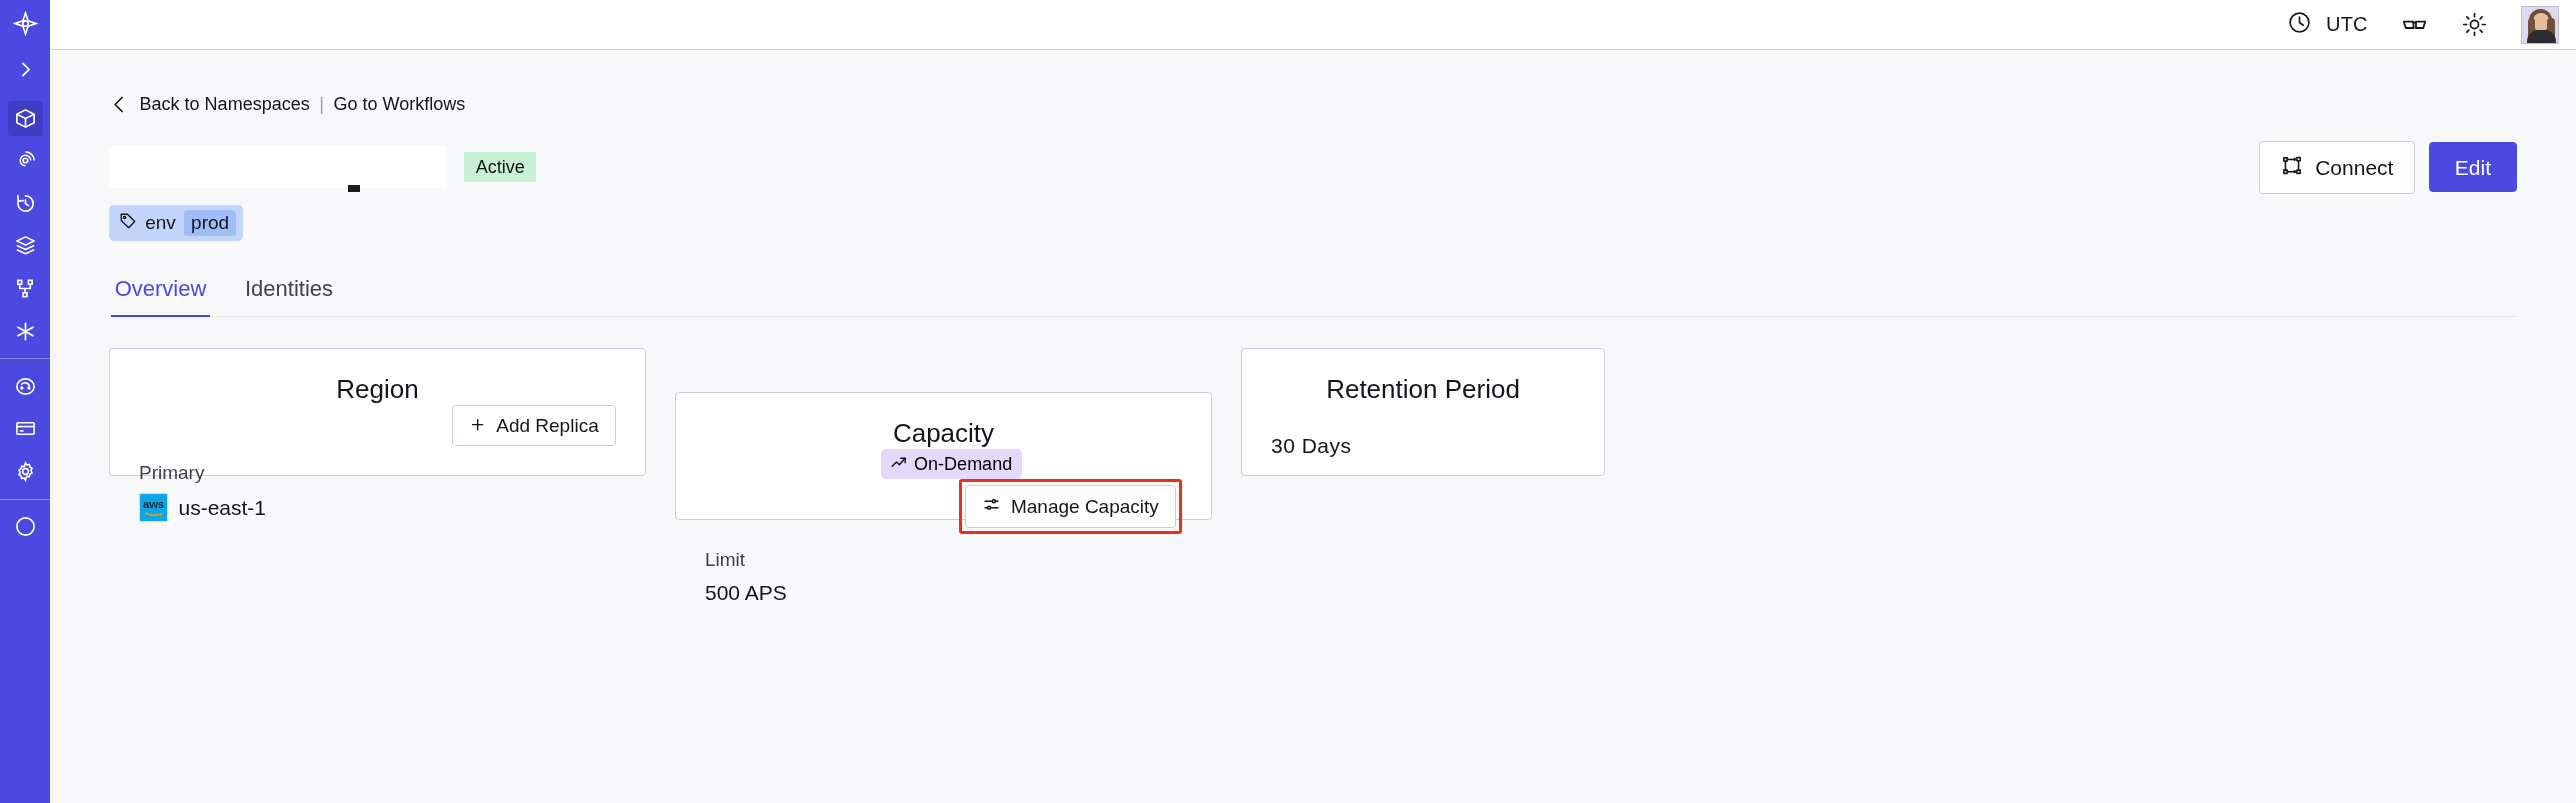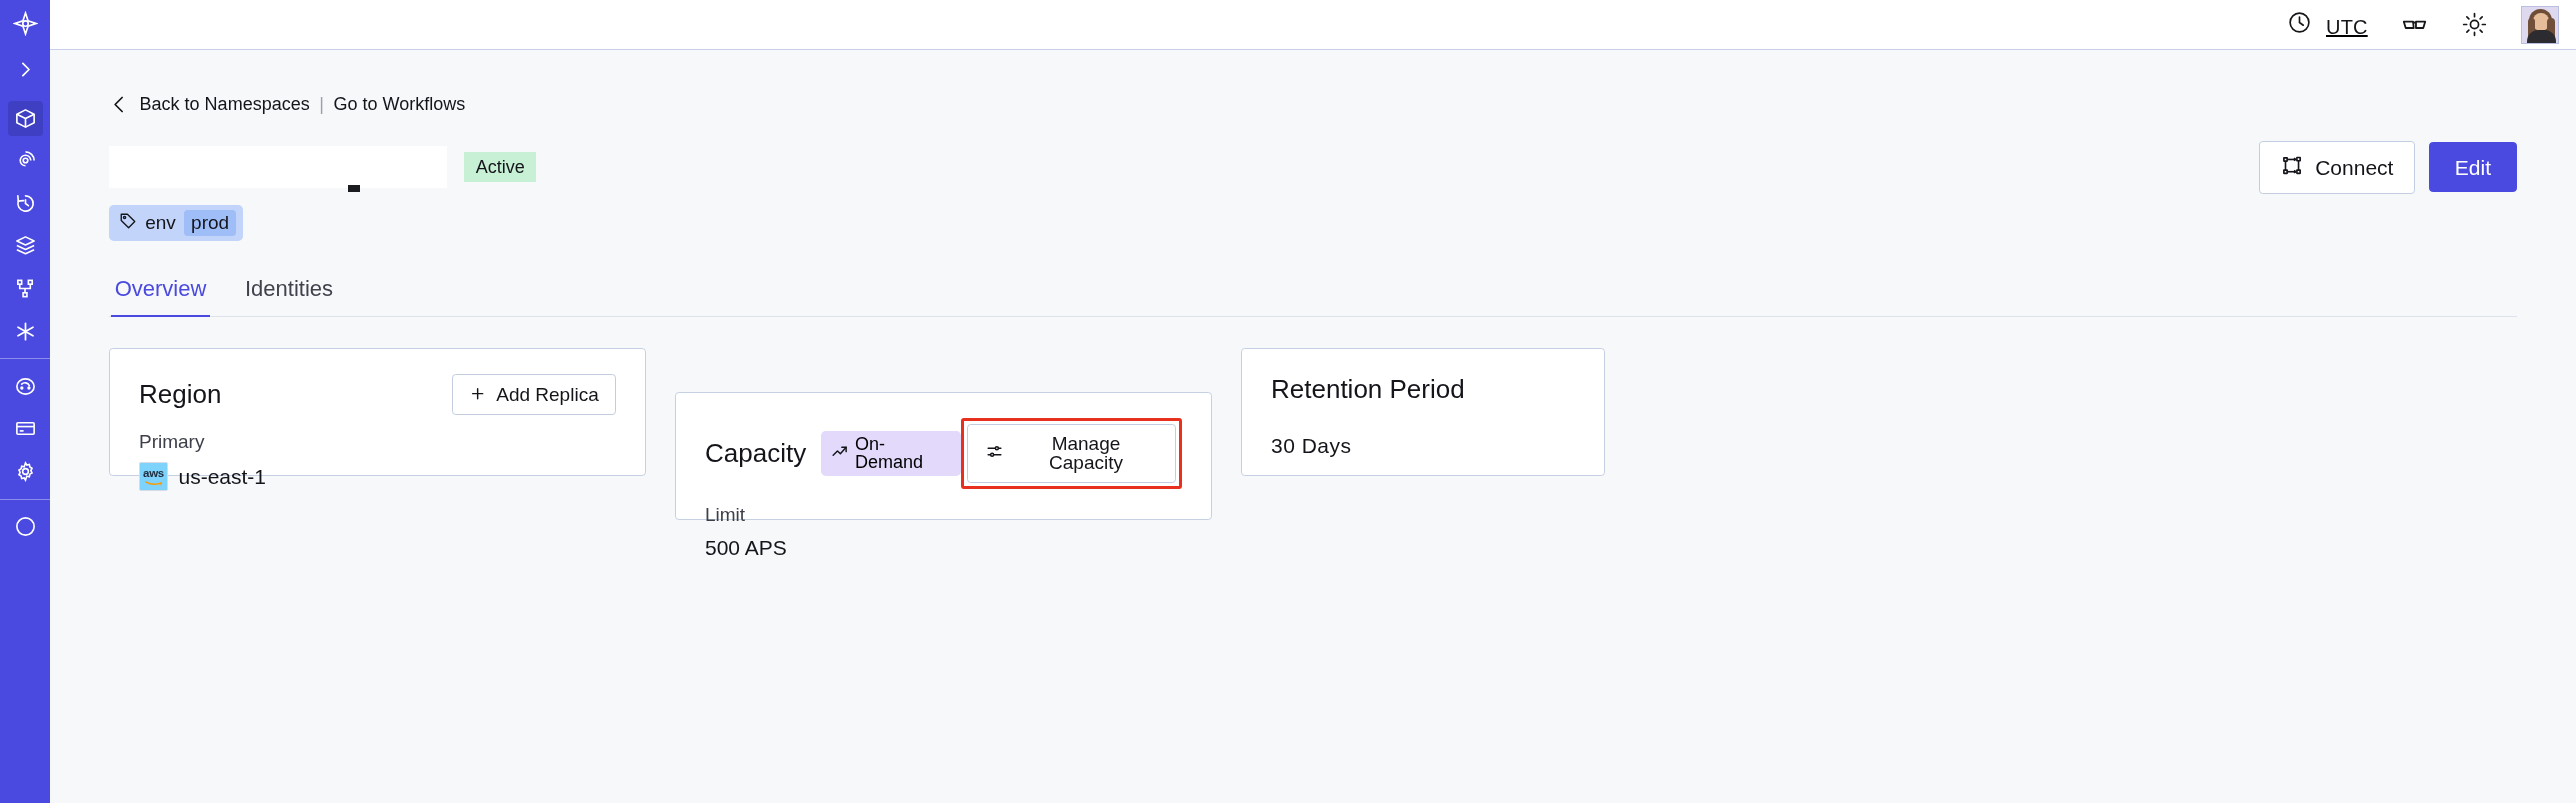--- a/index.html
+++ b/index.html
@@ -36,21 +36,21 @@
 
   
   .main { flex: 1; height: 804px; display: flex; flex-direction: column; background: #f7f8fa; }
 
   .topbar {
     height: 50px; min-height: 50px; background: #ffffff;
     border-bottom: 1.9px solid #c7d0e8;
     display: flex; align-items: center; justify-content: flex-end;
     padding-right: 17.3px; gap: 33px;
   }
-  .tz { display: flex; align-items: flex-end; gap: 14px; cursor: pointer; text-decoration: underline; }
+  .tz { display: flex; align-items: center; gap: 14px; cursor: pointer; }
   .tz-label { font-size: 20px; color: #15161a; letter-spacing: 0.2px; }
   .topicon { display: flex; align-items: center; justify-content: center; cursor: pointer; color: #15161a; }
   .avatar {
     width: 38px; height: 38px; border: 1px solid #b9bfe0; background: #ded9ee;
     overflow: hidden; cursor: pointer; position: relative; flex: 0 0 auto;
   }
   .av-hair { position: absolute; left: 7.7px; top: 2.9px; width: 23px; height: 25px; background: #6e4d37; border-radius: 11.5px 11.5px 6.7px 6.7px; }
   .av-face { position: absolute; left: 11.5px; top: 6.7px; width: 15.3px; height: 18px; background: #e6bd9a; border-radius: 7.7px 7.7px 7.7px 7.7px; }
   .av-hair2 { position: absolute; left: 5.8px; top: 11.5px; width: 7.7px; height: 21px; background: #70503a; border-radius: 3.8px; }
   .av-hair3 { position: absolute; left: 25px; top: 11.5px; width: 8.6px; height: 23px; background: #70503a; border-radius: 3.8px; }
@@ -113,39 +113,39 @@
   .tab.active { color: #4a4ae0; border-bottom-color: #4a4ae0; }
 
   .cards { display: flex; gap: 29px; margin-top: 31px; }
   .card {
     background: #ffffff; border: 1px solid #c5d0e3; border-radius: 3.8px;
     padding: 25px 29px 29px 29px; position: relative;
   }
   .card-region { width: 537px; height: 128px; }
   .card-capacity { width: 537px; height: 128px; margin-top: 44px; }
   .card-retention { width: 364px; height: 128px; }
-  .card-head { display: flex; align-items: center; }
+  .card-head { display: flex; align-items: center; flex-direction: column; }
   .card-title { font-size: 26px; color: #14151a; font-weight: 400; }
   .badge-ondemand {
     margin-left: 15.3px; background: #e2d9fb; color: #000000;
     font-size: 18px; padding: 4.8px 9.6px; border-radius: 4.8px;
     display: inline-flex; align-items: center; gap: 6.7px; line-height: 1;
   }
   .card-btn {
     margin-left: auto; background: #ffffff; border: 1px solid #c2cde1;
     border-radius: 3.8px; padding: 9.6px 16.3px; font-size: 19px; color: #14151a;
     display: inline-flex; align-items: center; gap: 9.6px; cursor: pointer; line-height: 1;
   }
   .hl-wrap { margin-left: auto; border: 3.8px solid #e8301e; border-radius: 2.9px; padding: 2.9px; }
   .hl-wrap .card-btn { margin-left: 0; }
   .card-sub { font-size: 19px; color: #3d4049; margin-top: 15.3px; }
   .card-val { font-size: 21px; color: #14151a; margin-top: 9.6px; display: flex; align-items: center; gap: 10.5px; }
   .card-val-ret { font-size: 21px; color: #14151a; margin-top: 29px; letter-spacing: 0.5px; }
   .aws-logo {
-    width: 29px; height: 29px; border: 1px solid #d6dbe4; background: #7dd3fc;
+    width: 29px; height: 29px; border: 1px solid #d6dbe4; background: #0ea5e9;
     display: flex; flex-direction: column; align-items: center; justify-content: center;
     flex: 0 0 auto; border-radius: 1.9px;
   }
   .aws-txt { font-size: 11.5px; font-weight: bold; color: #232f3e; line-height: 1; letter-spacing: -0.3px; }
   .aws-swoosh { width: 19px; height: 5.8px; margin-top: 1px; }
 </style>
 </head>
 <body>
 
 <div class="app">

